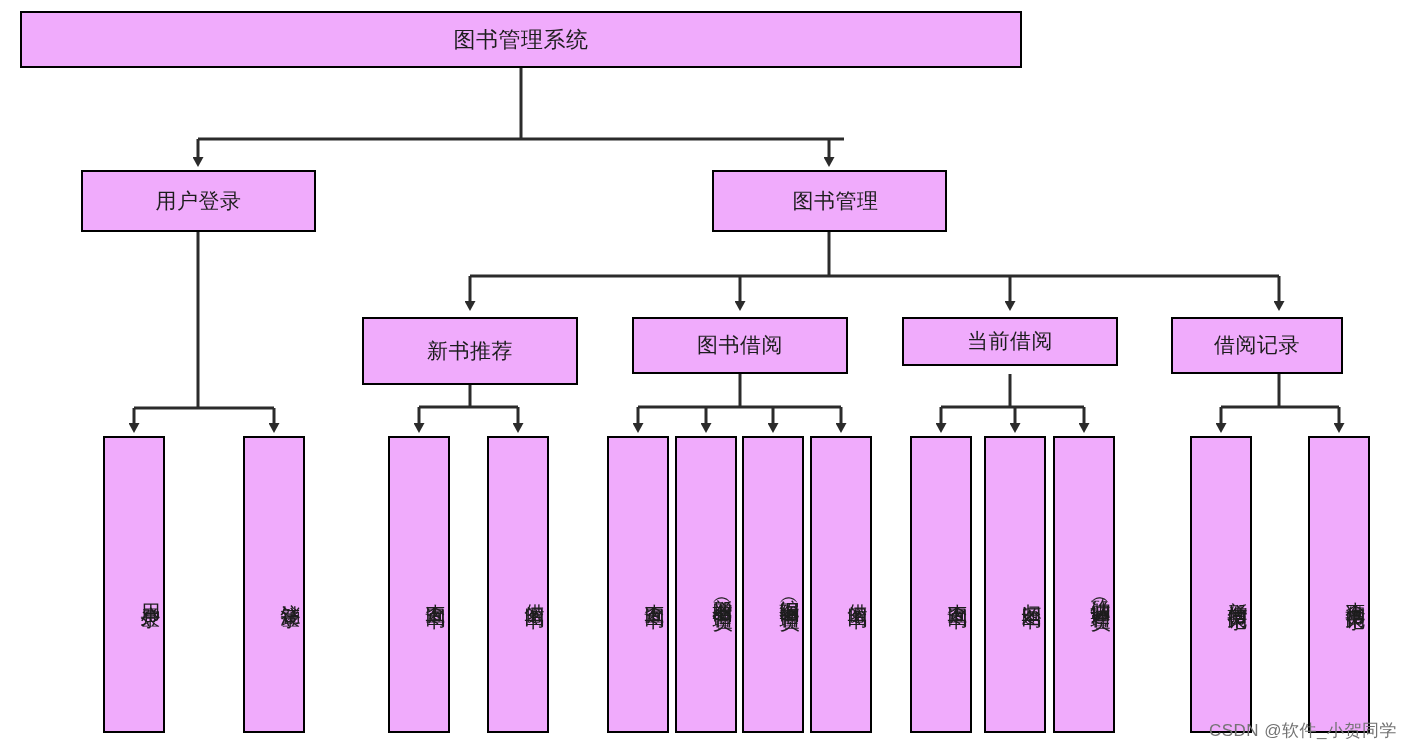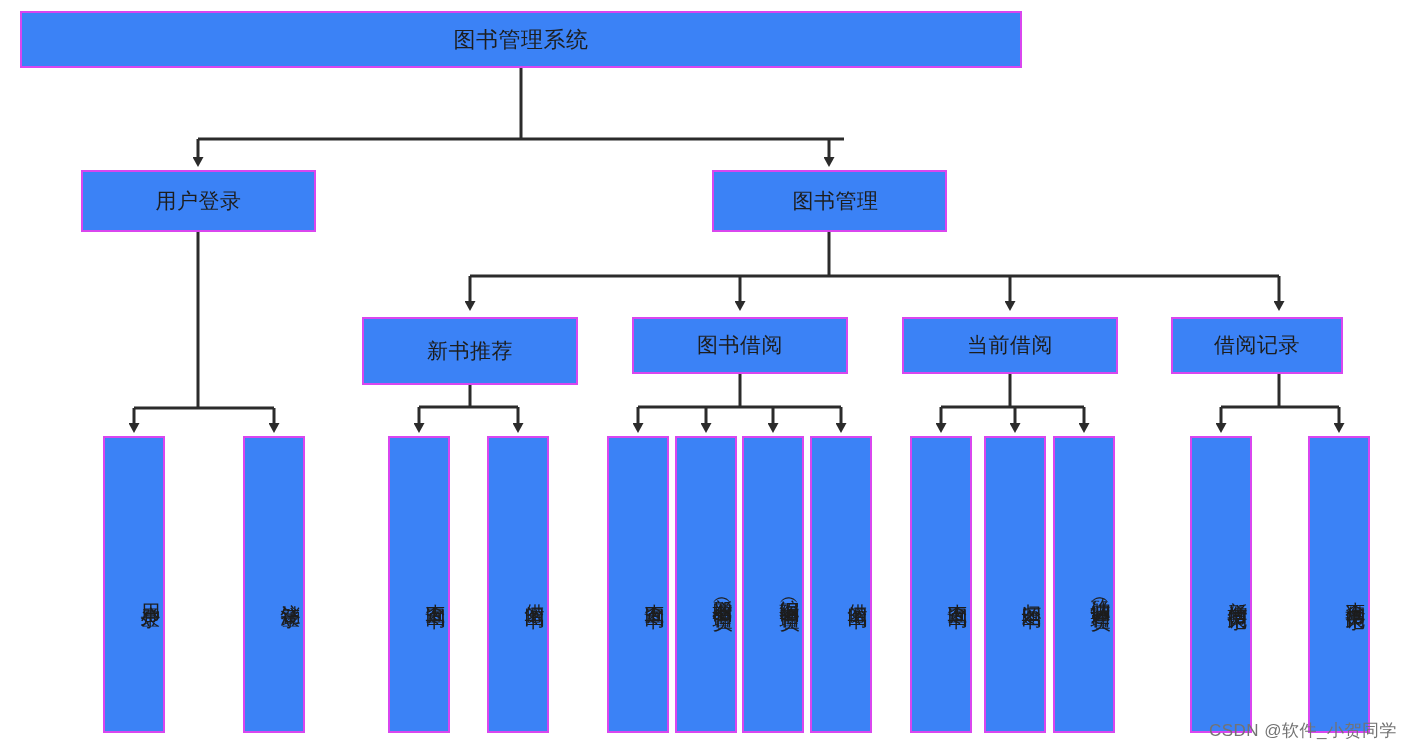--- a/index.html
+++ b/index.html
@@ -21,22 +21,22 @@
     position: absolute;
     left: 0;
     top: 0;
     width: 1405px;
     height: 747px;
     pointer-events: none;
   }
   .node {
     position: absolute;
     box-sizing: border-box;
-    border: 2px solid #d946ef;
-    background: #3b82f6;
+    border: 2px solid #000000;
+    background: #f0abfc;
     display: flex;
     align-items: center;
     justify-content: center;
     color: #1d1d1d;
     font-size: 21px;
     letter-spacing: 0.5px;
     line-height: 1.25;
     text-align: center;
   }
   .node.leaf {
@@ -132,21 +132,21 @@
   <div class="node" style="left:712px; top:170px; width:235px; height:62px;padding-left:12px;">
     <span>图书管理</span>
   </div>
 
   <div class="node" style="left:362px; top:317px; width:216px; height:68px;">
     <span>新书推荐</span>
   </div>
   <div class="node" style="left:632px; top:317px; width:216px; height:57px;">
     <span>图书借阅</span>
   </div>
-  <div class="node" style="left:902px; top:317px; width:216px; height:57px;">
+  <div class="node" style="left:902px; top:317px; width:216px; height:49px;">
     <span>当前借阅</span>
   </div>
   <div class="node" style="left:1171px; top:317px; width:172px; height:57px;">
     <span>借阅记录</span>
   </div>
 
   <div class="node leaf" style="left:103px; top:436px; width:62px; height:297px;">
     <span>用户登录</span>
   </div>
   <div class="node leaf" style="left:243px; top:436px; width:62px; height:297px;">

